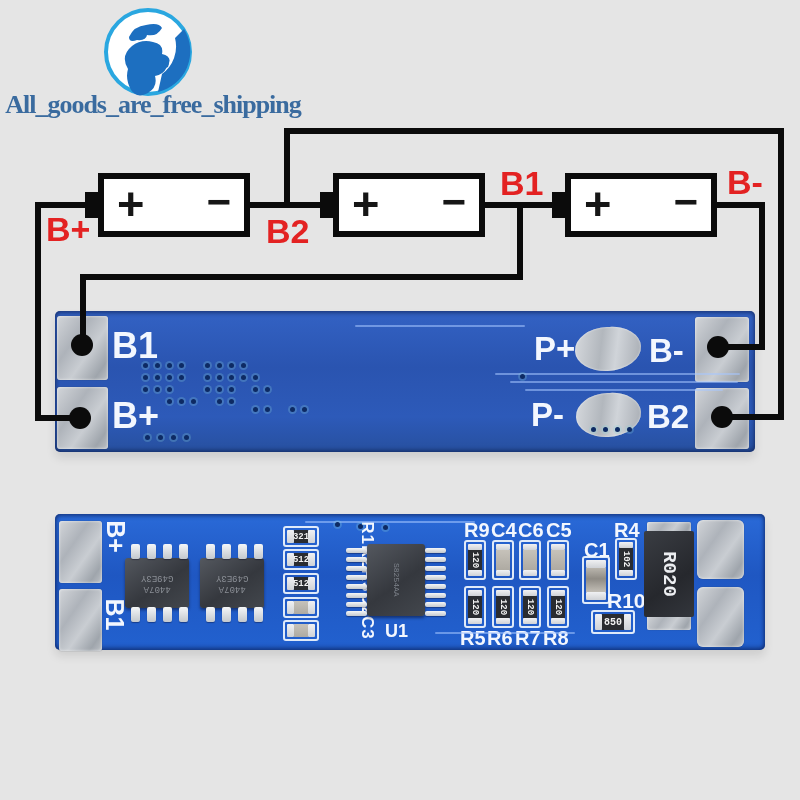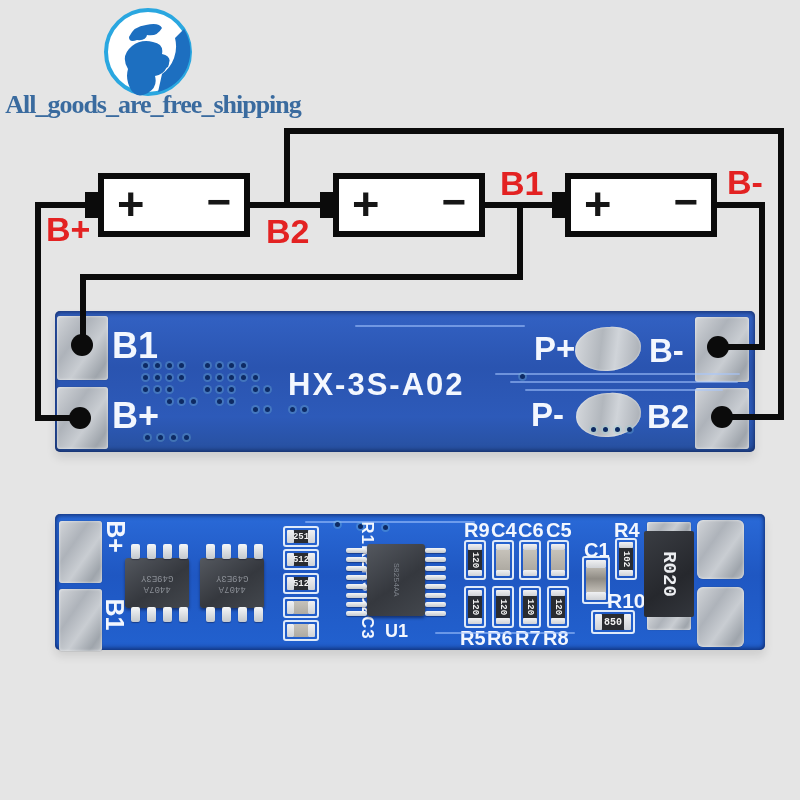--- a/index.html
+++ b/index.html
@@ -83,21 +83,20 @@
     <div class="pad" style="left:2px;top:76px;width:51px;height:62px;"></div>
     <div class="pad" style="left:640px;top:6px;width:54px;height:65px;"></div>
     <div class="pad" style="left:640px;top:77px;width:54px;height:61px;"></div>
 
     <div class="white-label" style="left:57px;top:17px;font-size:36px;">B1</div>
     <div class="white-label" style="left:57px;top:87px;font-size:36px;">B+</div>
     <div class="white-label" style="left:479px;top:21px;font-size:33px;">P+</div>
     <div class="white-label" style="left:594px;top:23px;font-size:33px;">B-</div>
     <div class="white-label" style="left:476px;top:87px;font-size:33px;">P-</div>
     <div class="white-label" style="left:592px;top:89px;font-size:33px;">B2</div>
-    <div class="white-label board-title" style="left:233px;top:58px;">HX-3S-A02</div>
 
     <div class="blob" style="left:520px;top:16px;width:66px;height:44px;"></div>
     <div class="blob" style="left:521px;top:82px;width:65px;height:44px;"></div>
 
     <div class="trace" style="left:440px;top:62px;width:245px;height:2px;"></div>
     <div class="trace" style="left:455px;top:70px;width:228px;height:2px;"></div>
     <div class="trace" style="left:470px;top:78px;width:198px;height:2px;"></div>
     <div class="trace" style="left:300px;top:14px;width:170px;height:2px;"></div>
   <div class="via" style="left: 88px; top: 52px;"></div>
       <div class="via" style="left: 100px; top: 52px;"></div>
@@ -158,21 +157,21 @@
     </div>
     <div class="soic" style="left:145px;top:44px;width:64px;height:50px;">
       <div class="chip-mark">
         <span>4407A</span><br>
         <span>G49E3Y</span>
       </div>
     </div>
 
     <div class="comp h" style="left:228px;top:12px;width:36px;height:21px;">
         <div class="cap-end"></div>
-        <div class="r-body">251</div>
+        <div class="r-body">321</div>
         <div class="cap-end"></div>
       </div>
     <div class="comp h" style="left:228px;top:35px;width:36px;height:21px;">
         <div class="cap-end"></div>
         <div class="r-body">512</div>
         <div class="cap-end"></div>
       </div>
     <div class="comp h" style="left:228px;top:59px;width:36px;height:21px;">
         <div class="cap-end"></div>
         <div class="r-body">512</div>

